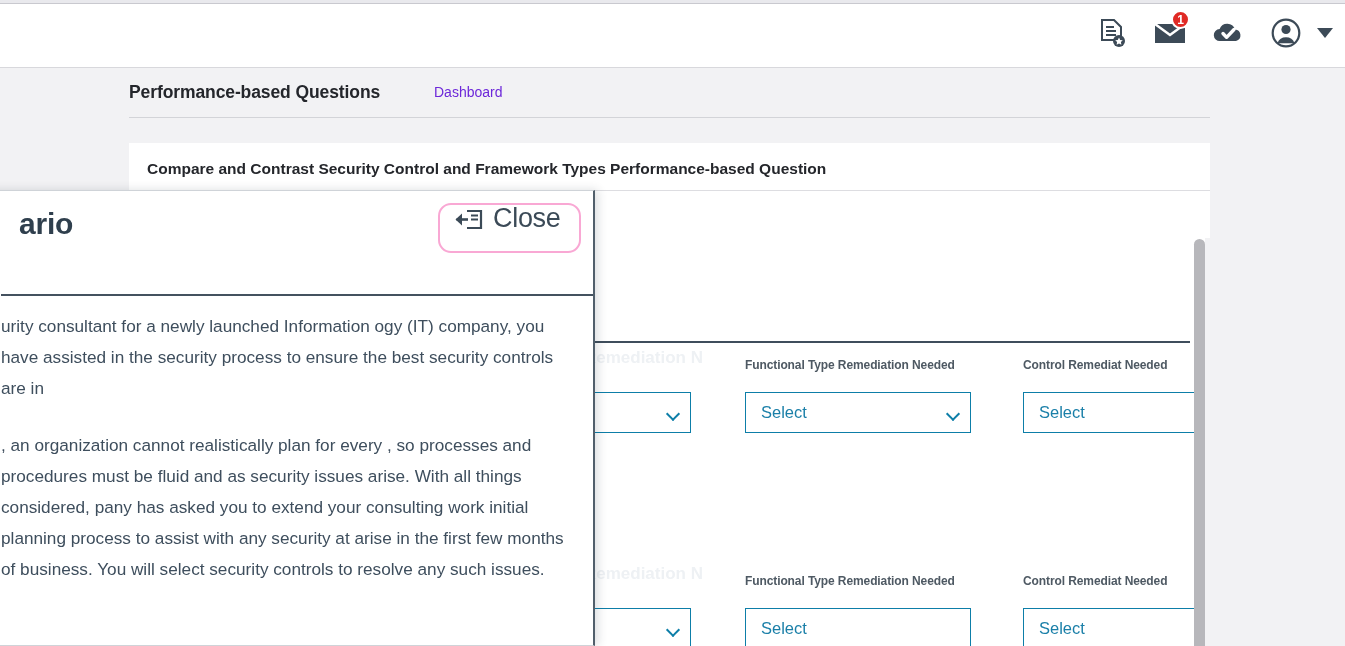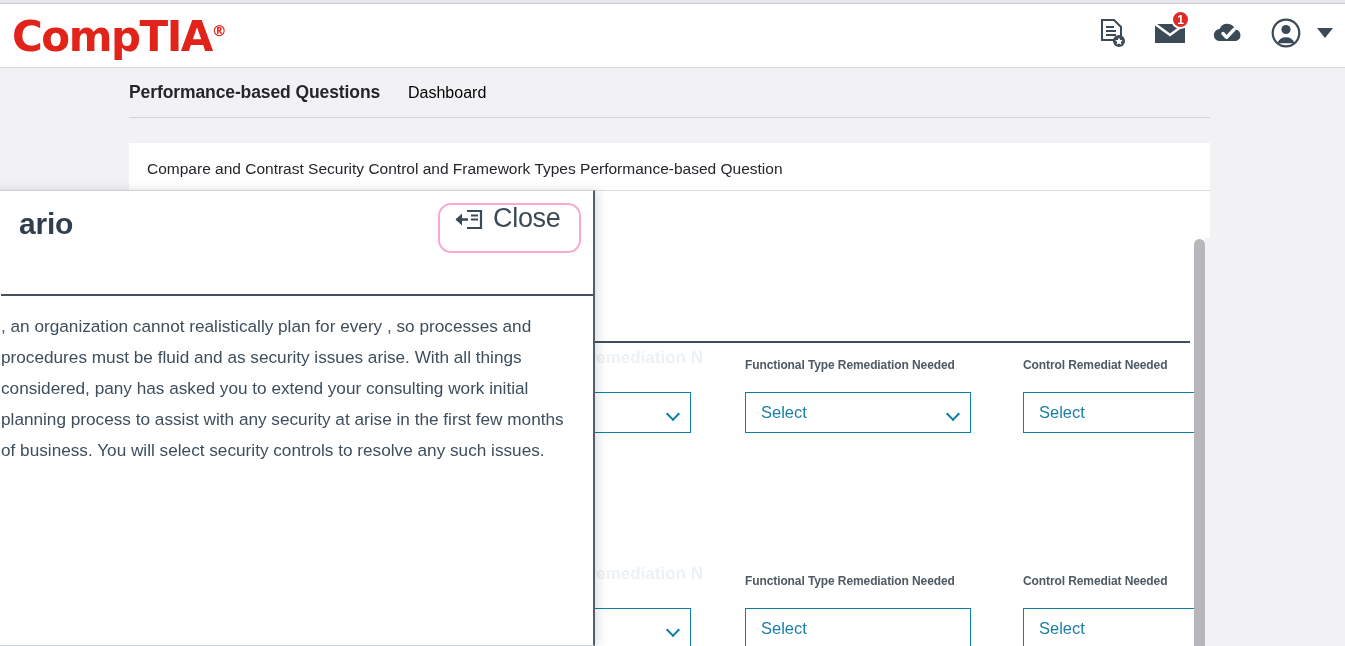--- a/index.html
+++ b/index.html
@@ -47,37 +47,37 @@
     cursor: pointer; margin-left: -10px; }
 
   
   .navstrip { position: absolute; left: 0; top: 68px; width: 1181px; height: 52px; }
   .nav-title {
     position: absolute; left: 129px; top: 14px;
     font-size: 17.5px; font-weight: bold; color: #24262b;
     white-space: nowrap; letter-spacing: -0.1px;
   }
   .nav-dash {
-    position: absolute; left: 408px; top: 16px;
-    font-size: 16px; color: #000000; white-space: nowrap;
+    position: absolute; left: 434px; top: 16px;
+    font-size: 14px; color: #6d28d9; white-space: nowrap;
   }
   .nav-rule {
     position: absolute; left: 129px; top: 117px; width: 1081px;
     height: 1px; background: #d3d4d8;
   }
 
   
   .card {
     position: absolute; left: 129px; top: 143px;
     width: 1081px; height: 503px; background: #ffffff;
     overflow: hidden;
   }
   .card-title {
     position: absolute; left: 18px; top: 17px;
-    font-size: 15.5px; font-weight: normal; color: #24262b;
+    font-size: 15.5px; font-weight: bold; color: #24262b;
     white-space: nowrap;
   }
   .card-inner {
     position: absolute; left: 0; top: 47px; width: 1081px; height: 456px;
     border-top: 1px solid #dddde1; background: #fff;
   }
 
   
   .faded { color: #e9edf1; }
   .instr-heading {
@@ -180,23 +180,20 @@
   }
 </style>
 </head>
 <body>
 
 <div id="root">
 
   <div class="header">
     <div class="header-topline"></div>
 
-    <div class="logo">
-      <span>CompTIA</span><span class="reg">®</span>
-    </div>
 
     <div class="header-icons">
 
       <div class="hicon" title="Resources">
         <svg width="26" height="30" viewBox="0 0 26 30">
           <path d="M3 2h12l7 7v13H3z" fill="none" stroke="#3c4a57" stroke-width="2"></path>
           <line x1="7" y1="9" x2="15" y2="9" stroke="#3c4a57" stroke-width="2"></line>
           <line x1="7" y1="13" x2="17" y2="13" stroke="#3c4a57" stroke-width="2"></line>
           <line x1="7" y1="17" x2="17" y2="17" stroke="#3c4a57" stroke-width="2"></line>
           <circle cx="20" cy="23" r="6" fill="#3c4a57"></circle>
@@ -330,17 +327,18 @@
           <path d="M14 14.5H2.5" stroke="#3b4a57" stroke-width="2.6"></path>
           <path d="M8 8.5l-6.5 6 6.5 6z" fill="#3b4a57"></path>
         </svg>
       </span>
       <span class="ctext">Close</span>
     </div>
 
     <div class="ov-rule"></div>
 
     <div class="ov-body">
+      <p>urity consultant for a newly launched Information ogy (IT) company, you have assisted in the security process to ensure the best security controls are in</p>
       <p>, an organization cannot realistically plan for every , so processes and procedures must be fluid and as security issues arise. With all things considered, pany has asked you to extend your consulting work initial planning process to assist with any security at arise in the first few months of business. You will select security controls to resolve any such issues.</p>
     </div>
   </div>
 
 </div>
 
 </body></html>

